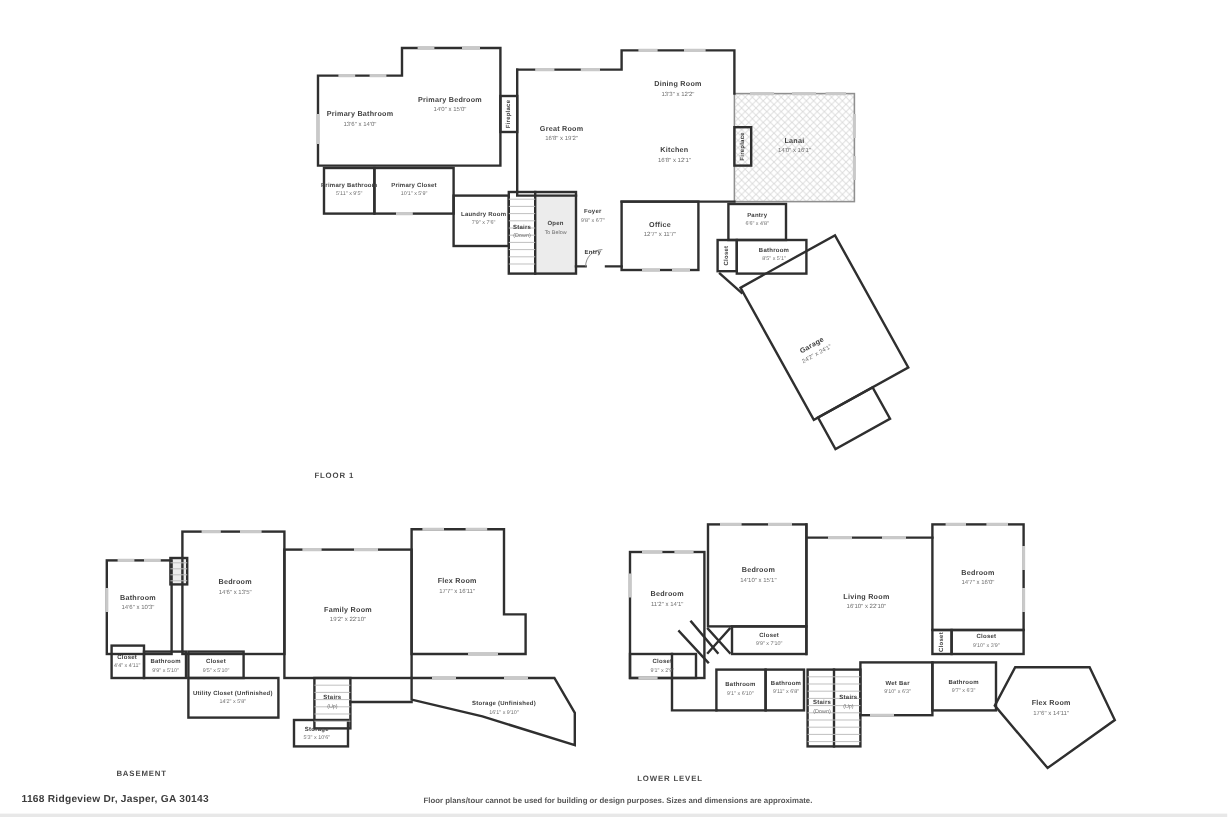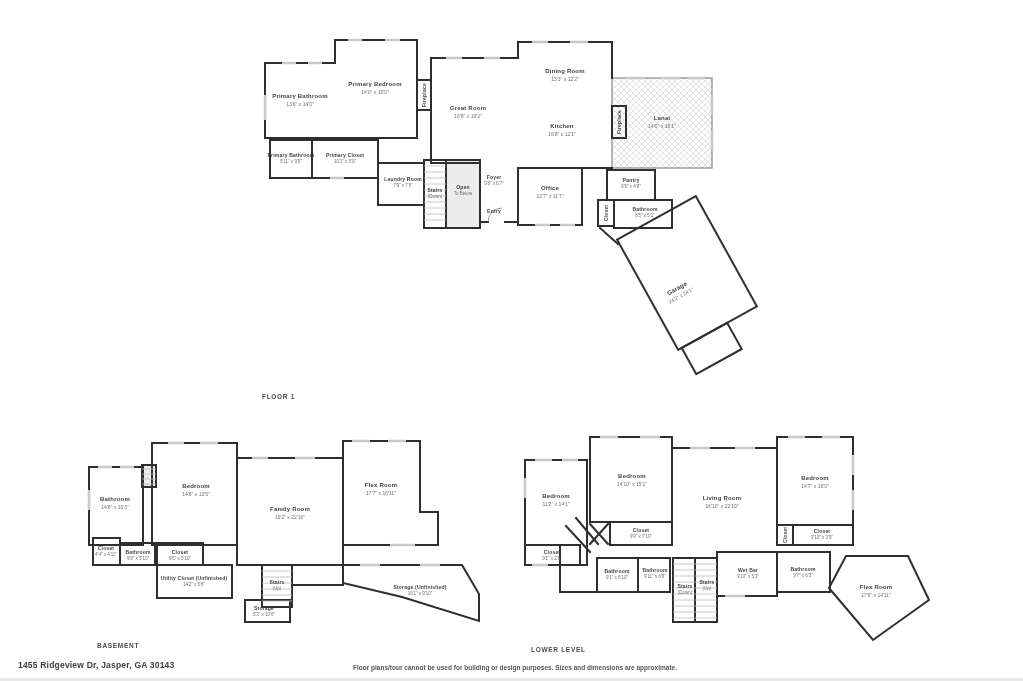--- a/index.html
+++ b/index.html
@@ -309,16 +309,16 @@
     <span class="dm">9'7" x 6'3"</span>
   </div>
   <div class="lbl" style="left:876px;top:591px">
     <span class="nm">Flex Room</span>
     <span class="dm">17'6" x 14'11"</span>
   </div>
 
   <div class="caption" style="left:262px;top:393px">FLOOR 1</div>
   <div class="caption" style="left:97px;top:642px">BASEMENT</div>
   <div class="caption" style="left:531px;top:646px">LOWER LEVEL</div>
-  <div class="address" style="left:18px;top:660px">1455 Ridgeview Dr, Jasper, GA 30143</div>
+  <div class="address" style="left:18px;top:660px">1168 Ridgeview Dr, Jasper, GA 30143</div>
   <div class="disclaimer" style="left:353px;top:664px">Floor plans/tour cannot be used for building or design purposes. Sizes and dimensions are approximate.</div>
   <div class="bottom-strip"></div>
 </div>
 
 </body></html>

